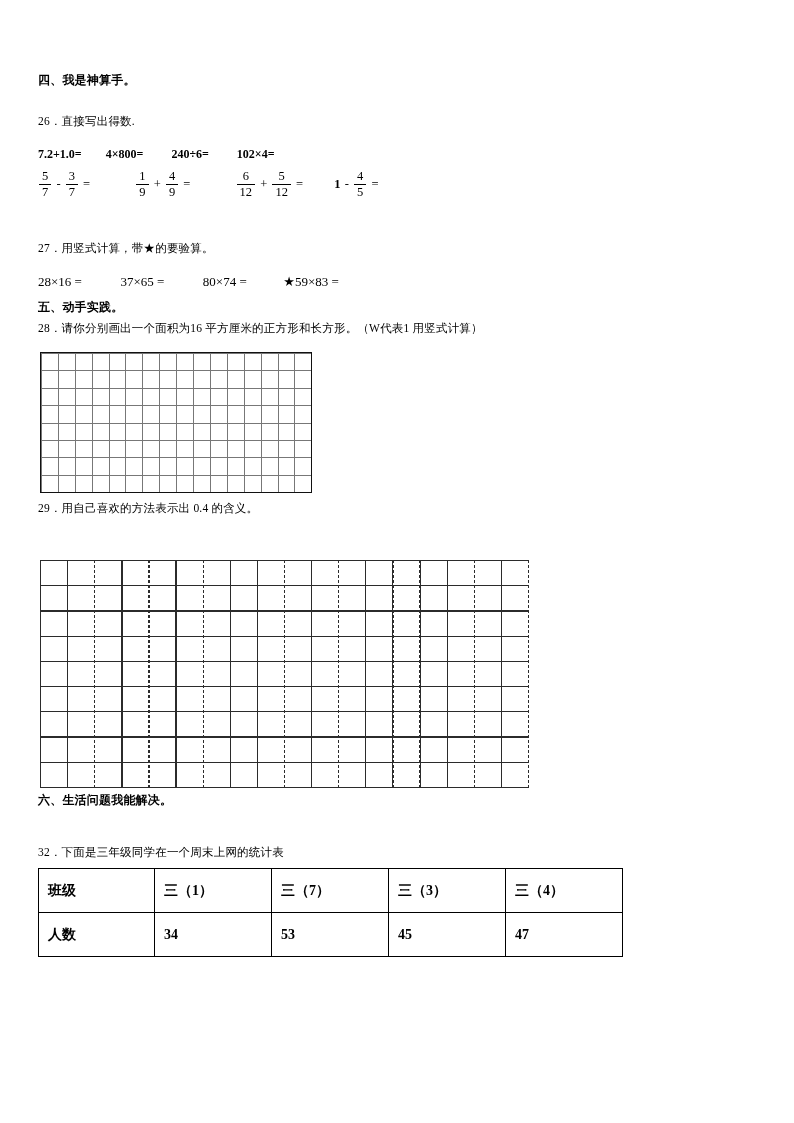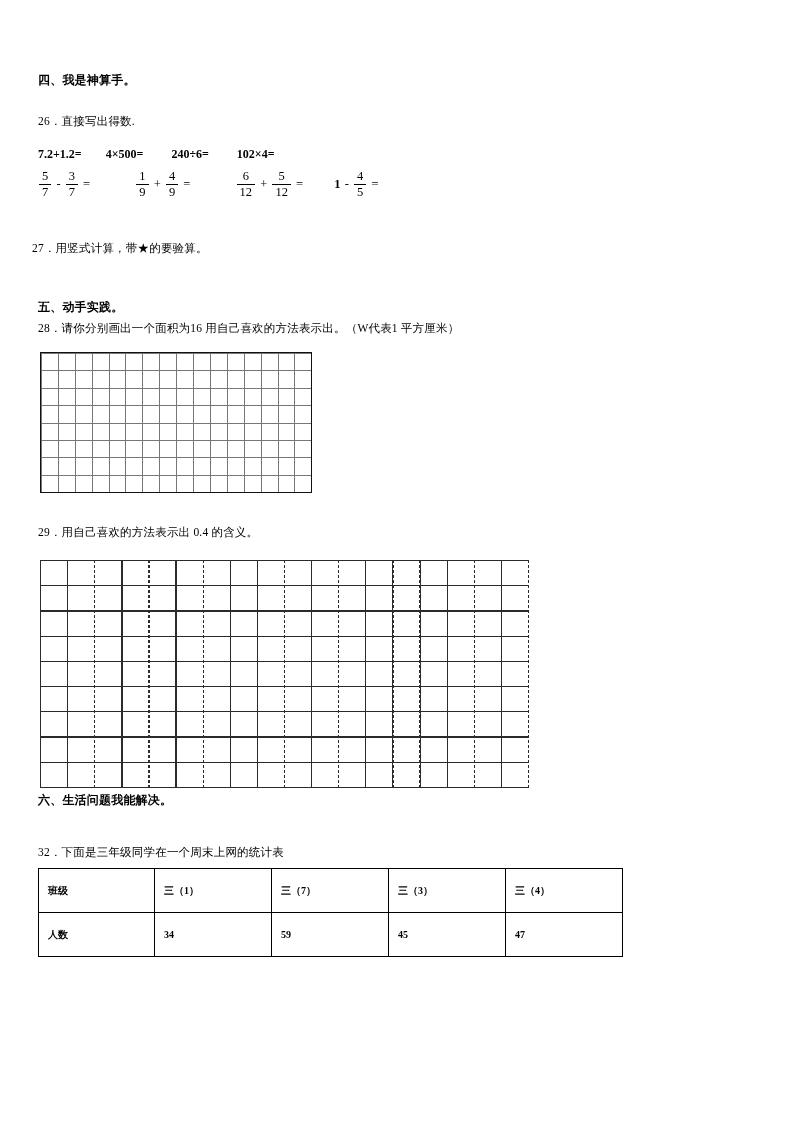--- a/index.html
+++ b/index.html
@@ -136,21 +136,21 @@
   }
 
   
   .stat-table {
     position: absolute;
     border-collapse: collapse;
     table-layout: fixed;
   }
   .stat-table td {
     border: 1.3px solid #000;
-    font-size: 10px;
+    font-size: 14px;
     font-weight: bold;
     padding: 0 0 0 9px;
     height: 43px;
     vertical-align: middle;
     font-family: "Liberation Serif", "DejaVu Serif", serif;
   }
   .col-label { width: 106px; }
   .col-data  { width: 107px; }
 </style>
 </head>
@@ -158,23 +158,23 @@
 
 <div class="page">
 
   <div class="line section-head" style="left:38px; top:62px;">四、我是神算手。</div>
 
   <div class="line q-line" style="left:38px; top:104px;">
     <span>26．</span><span>直接写出得数.</span>
   </div>
 
   <div class="expr-row" style="left:38px; top:135px;">
-    <span>7.2+1.2=</span>
+    <span>7.2+1.0=</span>
     <span class="gap" style="width:18px;"></span>
-    <span>4×500=</span>
+    <span>4×800=</span>
     <span class="gap" style="width:22px;"></span>
     <span>240÷6=</span>
     <span class="gap" style="width:22px;"></span>
     <span>102×4=</span>
   </div>
 
   <div class="frac-row" style="left:38px; top:158px;">
 
     <span class="frac-item">
       <span class="frac">
@@ -226,34 +226,43 @@
       <span class="op">-</span>
       <span class="frac">
         <span class="num">4</span>
         <span class="den">5</span>
       </span>
       <span class="op">=</span>
     </span>
 
   </div>
 
-  <div class="line q-line" style="left:32px; top:231px;">
+  <div class="line q-line" style="left:38px; top:231px;">
     <span>27．</span><span>用竖式计算，带★的要验算。</span>
   </div>
 
+  <div class="expr-row thin" style="left:38px; top:262px;">
+    <span>28×16 =</span>
+    <span class="gap" style="width:32px;"></span>
+    <span>37×65 =</span>
+    <span class="gap" style="width:32px;"></span>
+    <span>80×74 =</span>
+    <span class="gap" style="width:30px;"></span>
+    <span>★59×83 =</span>
+  </div>
 
   <div class="line section-head" style="left:38px; top:289px;">五、动手实践。</div>
 
   <div class="line q-line" style="left:38px; top:311px;">
-    <span>28．</span><span>请你分别画出一个面积为16 用自己喜欢的方法表示出。（W代表1 平方厘米）</span>
+    <span>28．</span><span>请你分别画出一个面积为16 平方厘米的正方形和长方形。（W代表1 用竖式计算）</span>
   </div>
 
   <div class="grid-solid" style="left:40px; top:340px; width:272px; height:141px;"></div>
 
-  <div class="line q-line" style="left:38px; top:515px;">
+  <div class="line q-line" style="left:38px; top:491px;">
     <span>29．</span><span>用自己喜欢的方法表示出 0.4 的含义。</span>
   </div>
 
 
   <div class="grid-dashed" style="left:40px; top:548px; width:489px; height:228px;"></div>
 
   <div class="line section-head" style="left:38px; top:782px;">六、生活问题我能解决。</div>
 
 
   <div class="line q-line" style="left:38px; top:835px;">
@@ -265,20 +274,20 @@
       <tr>
         <td class="col-label">班级</td>
         <td class="col-data">三（1）</td>
         <td class="col-data">三（7）</td>
         <td class="col-data">三（3）</td>
         <td class="col-data">三（4）</td>
       </tr>
       <tr>
         <td class="col-label">人数</td>
         <td class="col-data">34</td>
-        <td class="col-data">59</td>
+        <td class="col-data">53</td>
         <td class="col-data">45</td>
         <td class="col-data">47</td>
       </tr>
     </tbody>
   </table>
 
 </div>
 
 </body></html>

